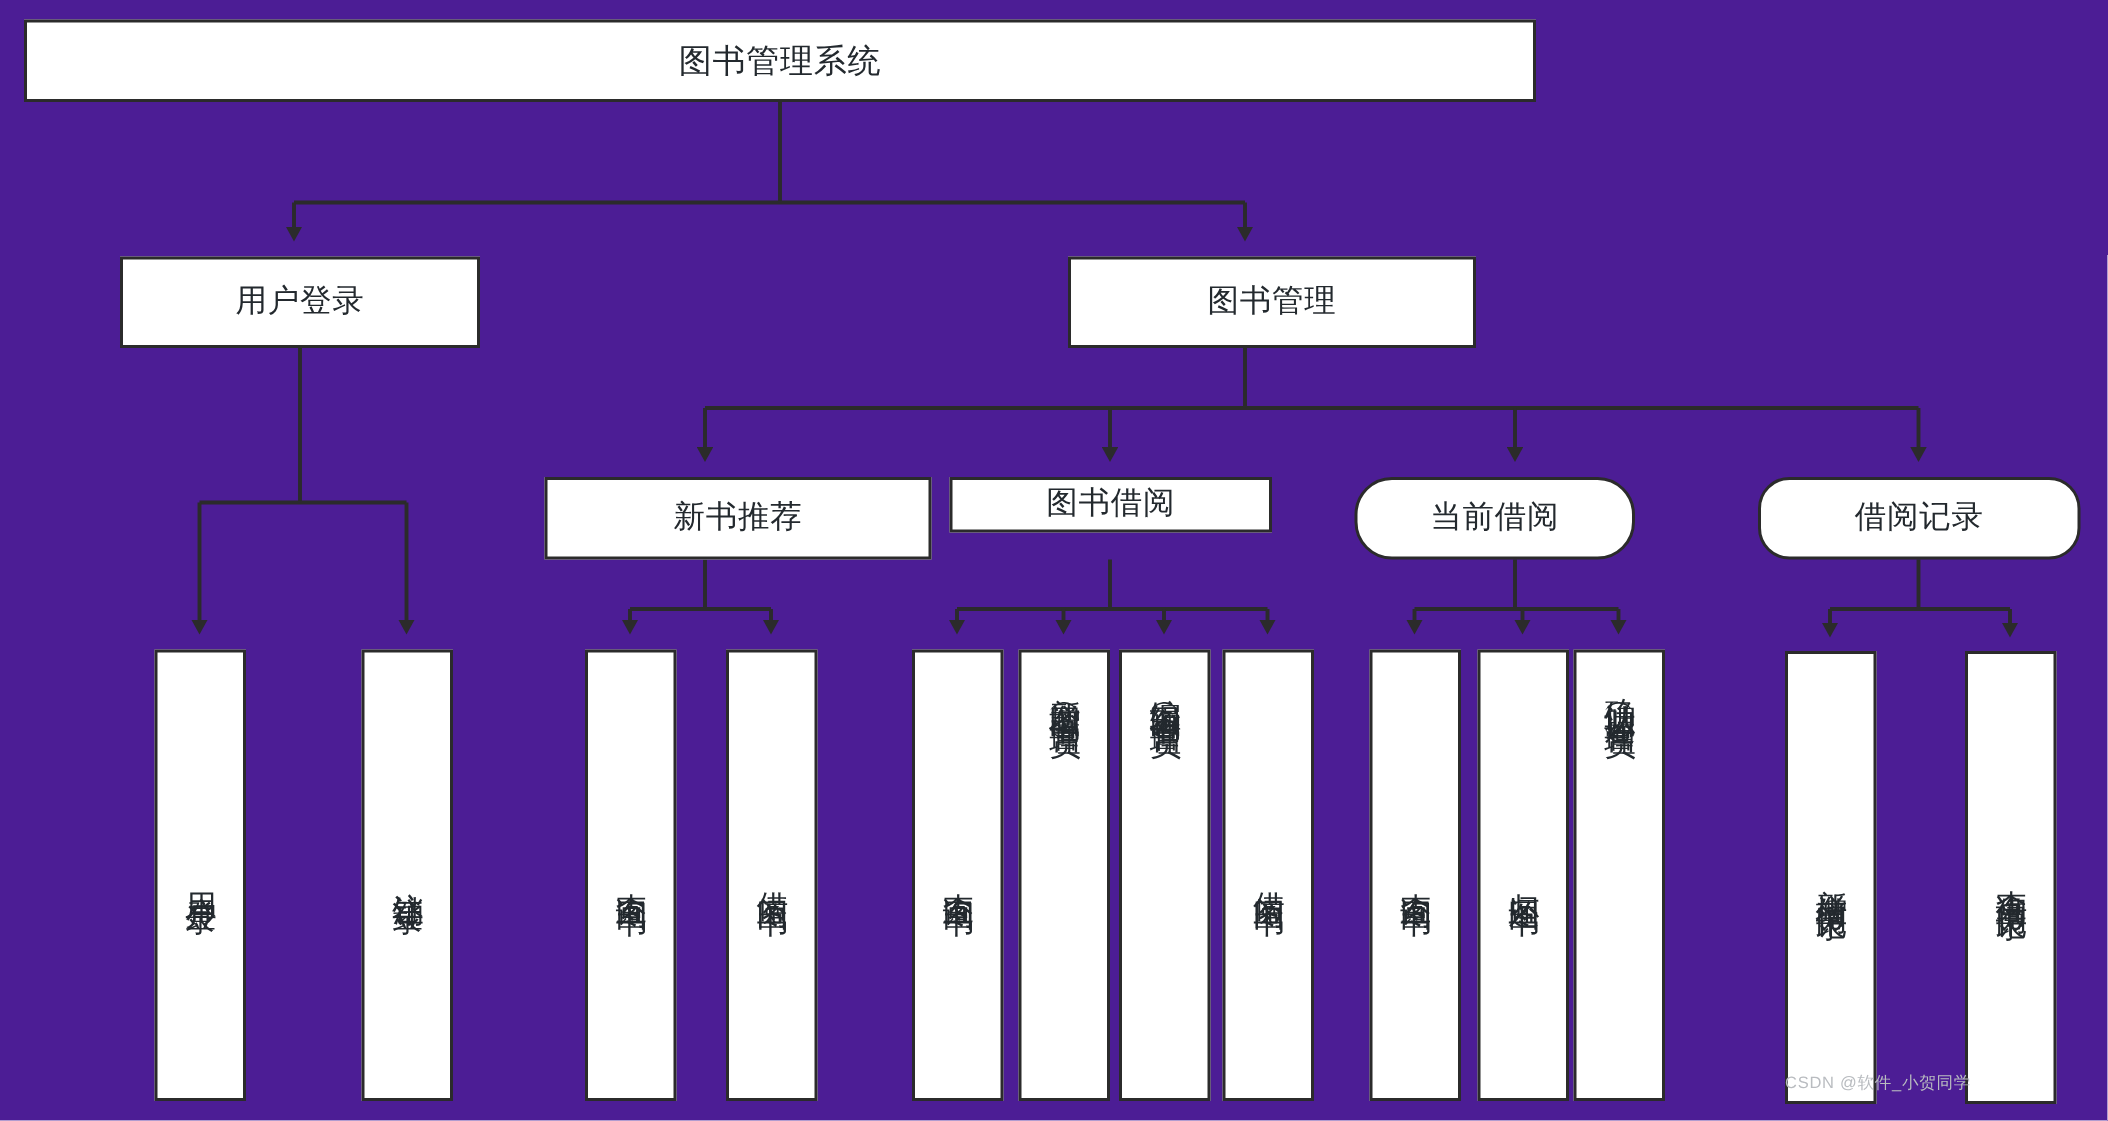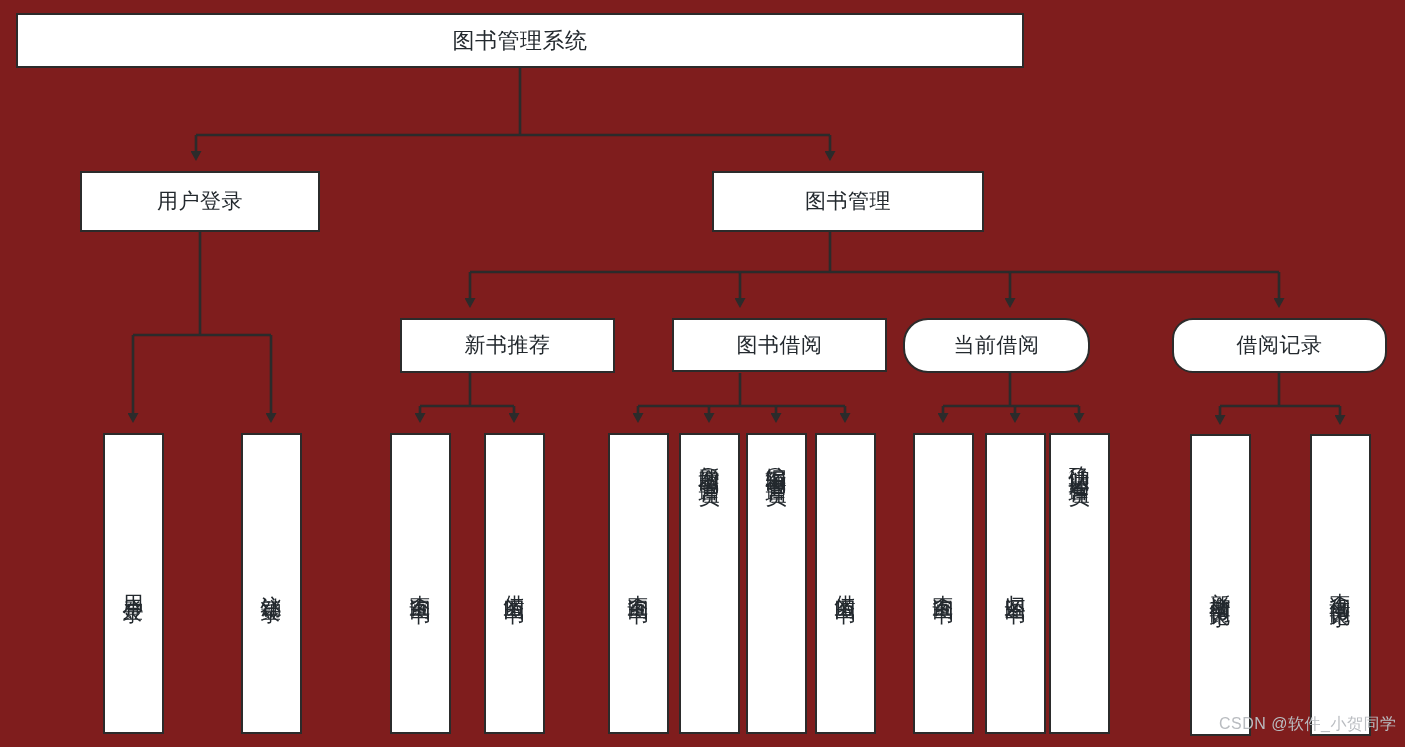--- a/index.html
+++ b/index.html
@@ -7,21 +7,21 @@
     padding: 0;
     background: #ffffff;
   }
   body {
     font-family: "Liberation Sans", "DejaVu Sans", sans-serif;
   }
   #canvas {
     position: relative;
     width: 1405px;
     height: 747px;
-    background: #7f1d1d;
+    background: #4c1d95;
     overflow: hidden;
   }
   svg.edges {
     position: absolute;
     left: 0;
     top: 0;
     width: 1405px;
     height: 747px;
     pointer-events: none;
   }
@@ -61,25 +61,24 @@
     line-height: 1.0;
     letter-spacing: 3px;
     white-space: nowrap;
   }
   .node.v.mid {
     align-items: center;
     padding-top: 0;
   }
   .watermark {
     position: absolute;
-    font-size: 16px;
+    font-size: 11px;
     color: #b9bcc0;
     white-space: nowrap;
     letter-spacing: 0.5px;
-    margin-left: 29px;
   }
 </style>
 </head>
 <body>
 
 <div id="canvas">
 
   <svg class="edges" viewBox="0 0 1405 747" xmlns="http://www.w3.org/2000/svg">
     <defs>
       <marker id="arrow" markerWidth="10" markerHeight="11" refX="1" refY="5.5" orient="auto" markerUnits="userSpaceOnUse">
@@ -134,24 +133,24 @@
     <span class="lbl">图书管理系统</span>
   </div>
 
   <div class="node h" style="left:80px; top:171px; width:240px; height:61px;">
     <span class="lbl">用户登录</span>
   </div>
   <div class="node h" style="left:712px; top:171px; width:272px; height:61px;">
     <span class="lbl">图书管理</span>
   </div>
 
-  <div class="node h" style="left:363px; top:318px; width:215px; height:55px;margin-left:37px;">
+  <div class="node h" style="left:363px; top:318px; width:258px; height:55px;">
     <span class="lbl">新书推荐</span>
   </div>
-  <div class="node h" style="left:633px; top:318px; width:215px; height:54px;margin-left:39px;">
+  <div class="node h" style="left:633px; top:318px; width:215px; height:37px;">
     <span class="lbl">图书借阅</span>
   </div>
   <div class="node h" style="left:903px; top:318px; width:187px; height:55px;border-radius:25px;">
     <span class="lbl">当前借阅</span>
   </div>
   <div class="node h" style="left:1172px; top:318px; width:215px; height:55px;border-radius:21px;">
     <span class="lbl">借阅记录</span>
   </div>
 
   <div class="node v mid" style="left:103px; top:433px; width:61px; height:301px;">

